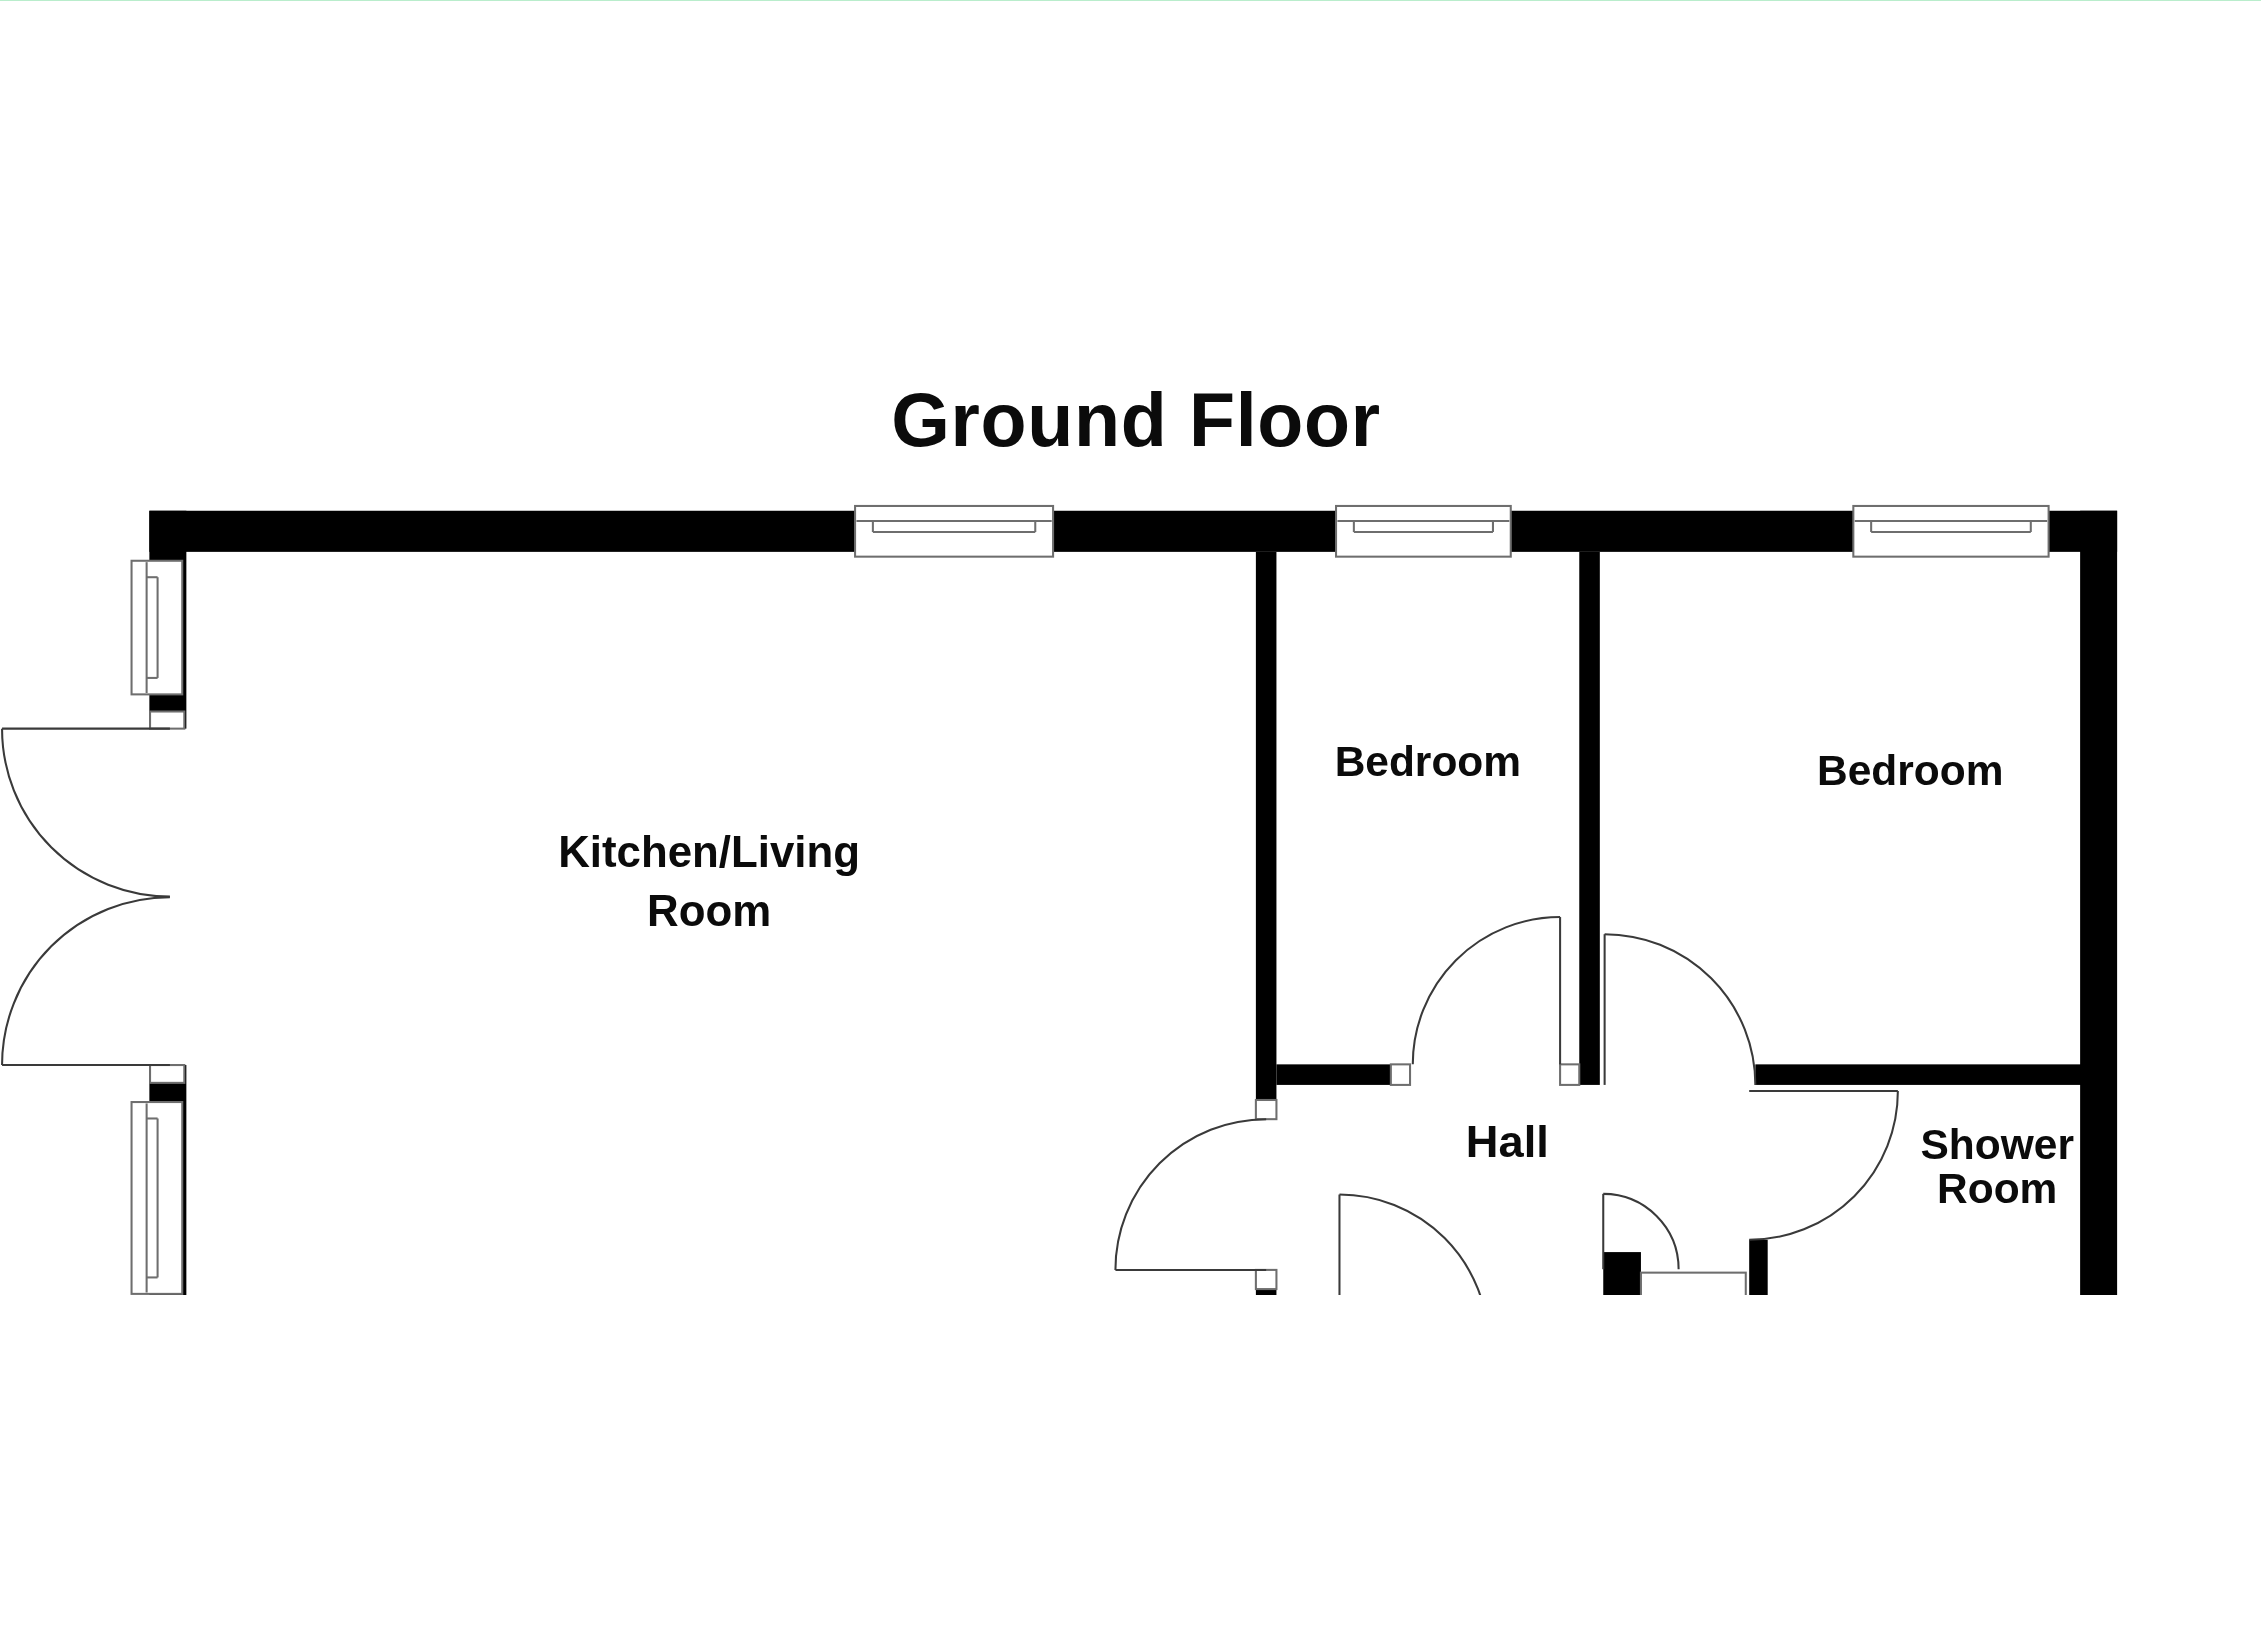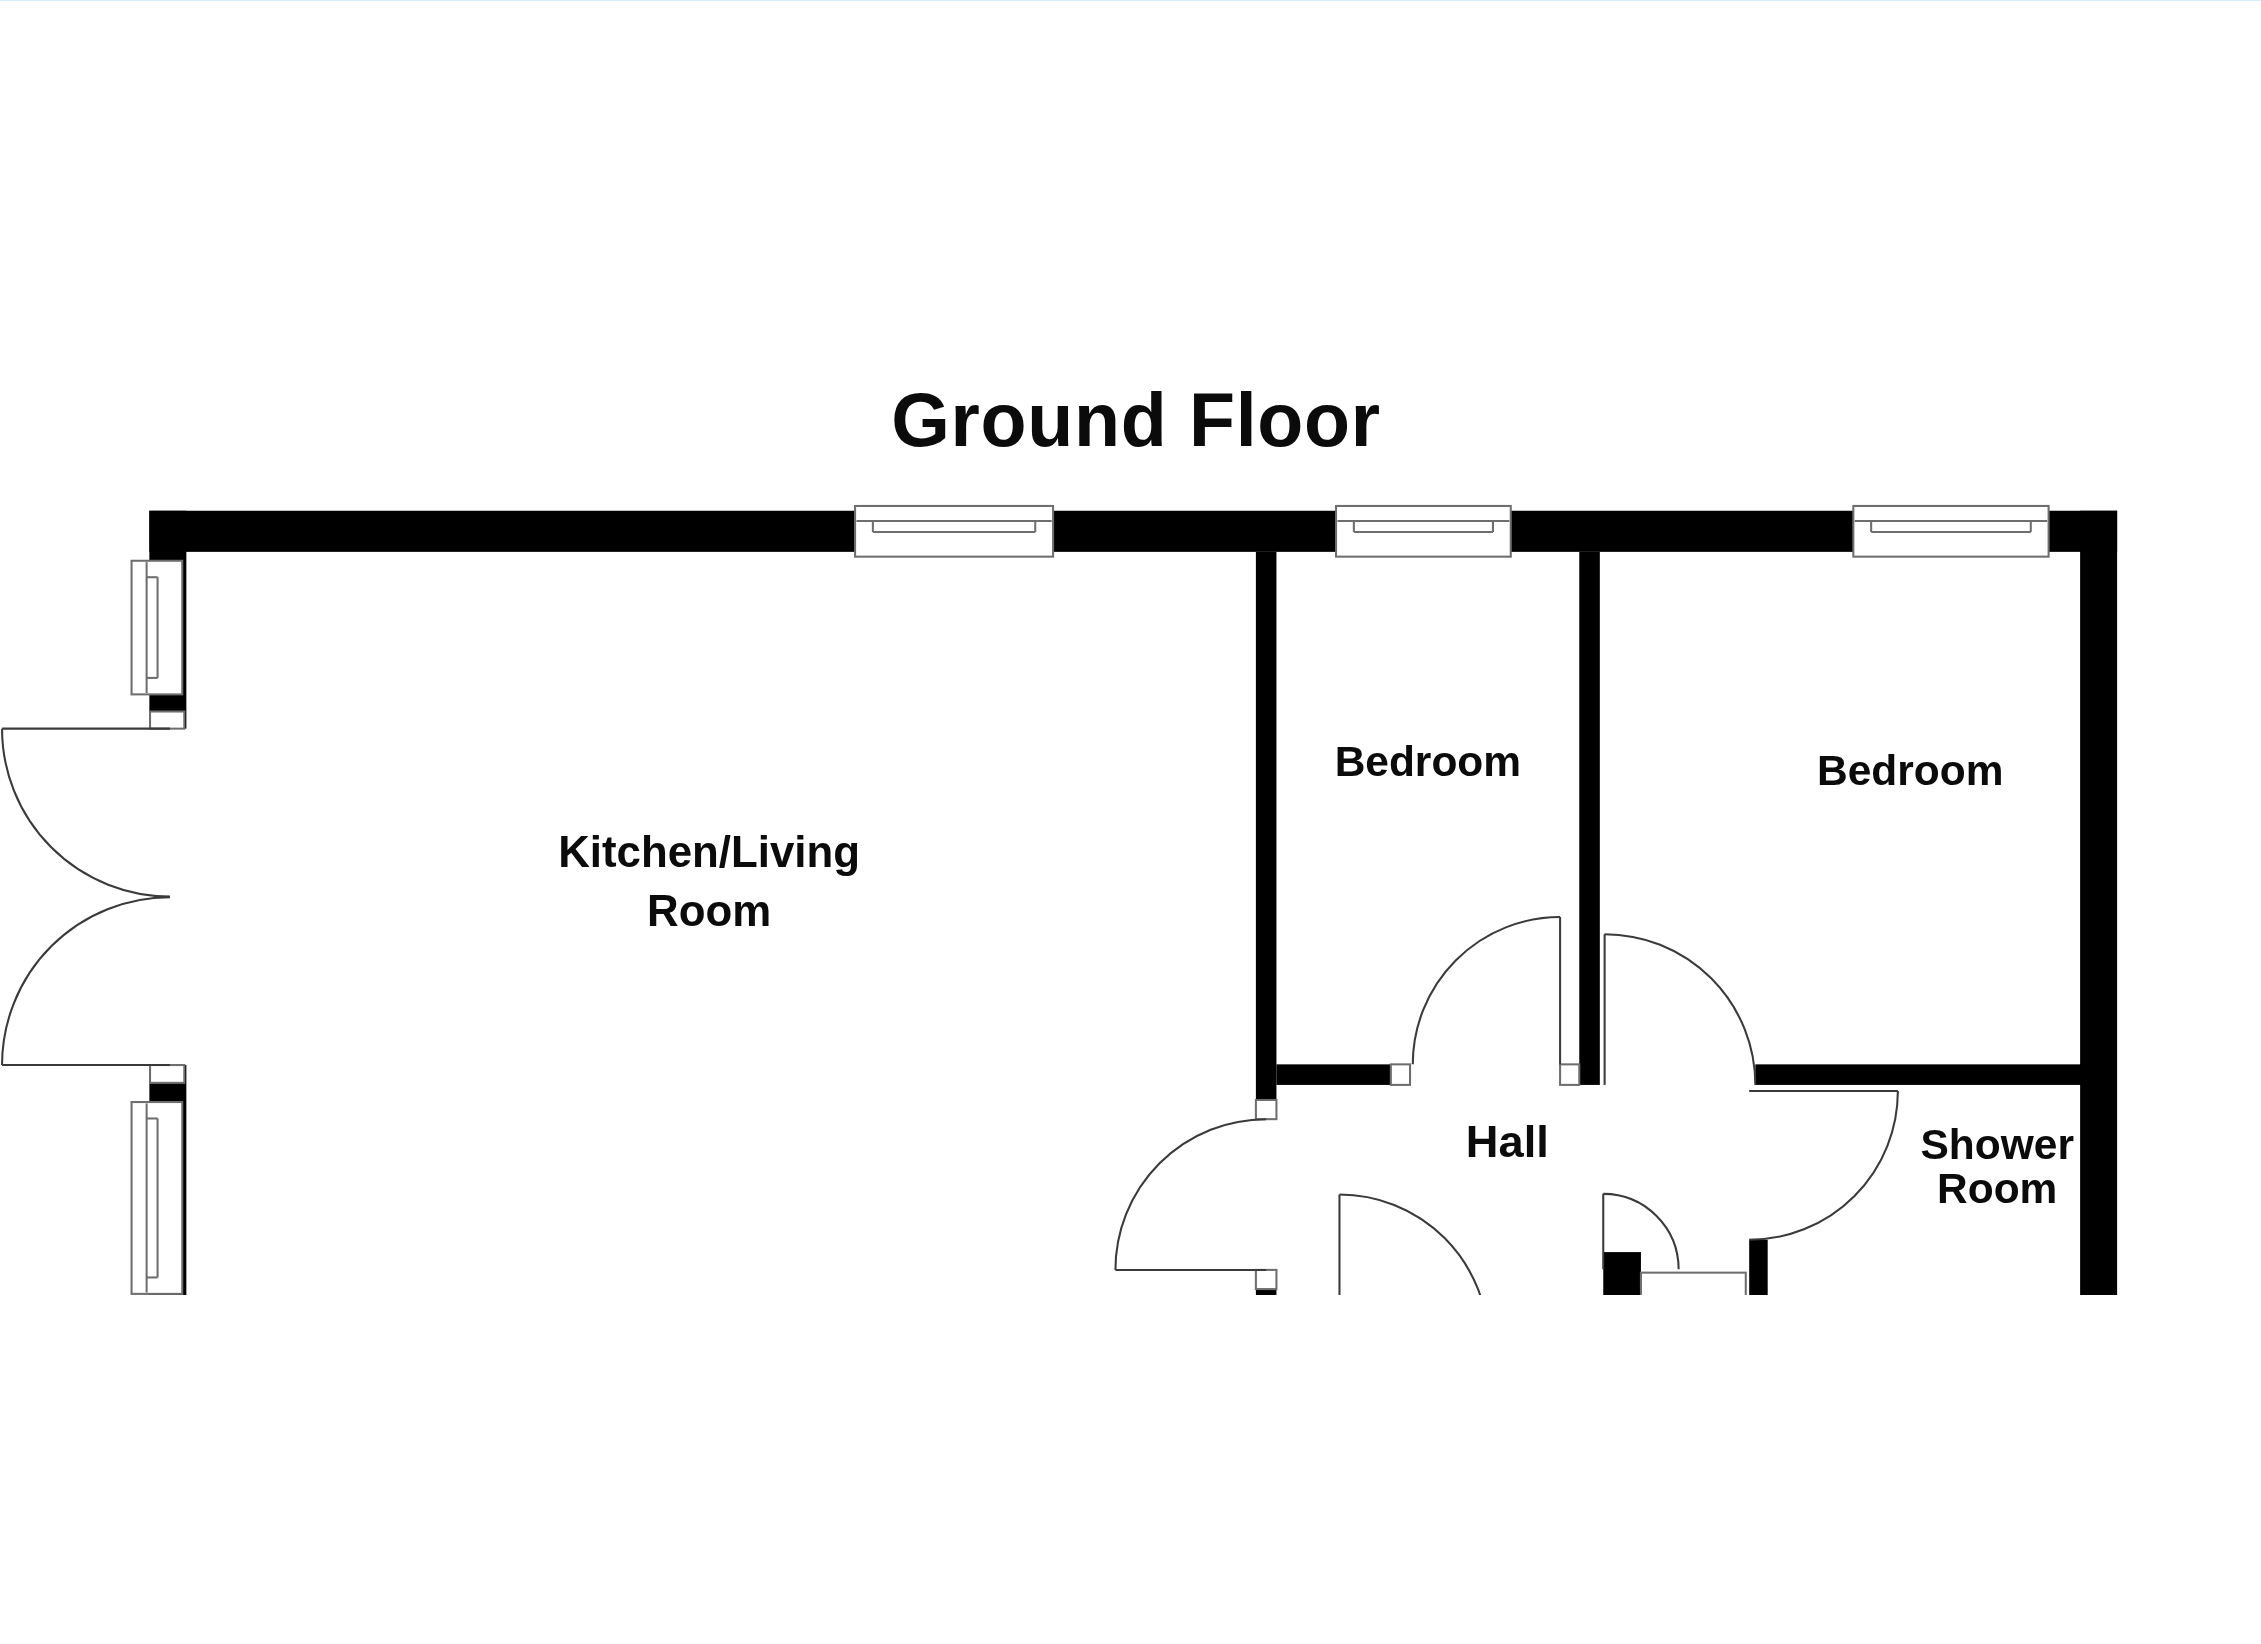--- a/index.html
+++ b/index.html
@@ -5,21 +5,21 @@
   html, body {
     margin: 0;
     padding: 0;
     background: #ffffff;
     font-family: "Liberation Sans", sans-serif;
   }
   .page {
     position: relative;
     width: 2261px;
     height: 1295px;
-    background: #7dd3fc;
+    background: #22c55e;
     overflow: hidden;
   }
   svg { display: block; }
   text {
     font-family: "Liberation Sans", sans-serif;
     font-weight: bold;
   }
   .title-text { font-size: 110px; letter-spacing: 1px; }
   .room-label { font-size: 62px; }
   .room-label-lg { font-size: 64px; }

